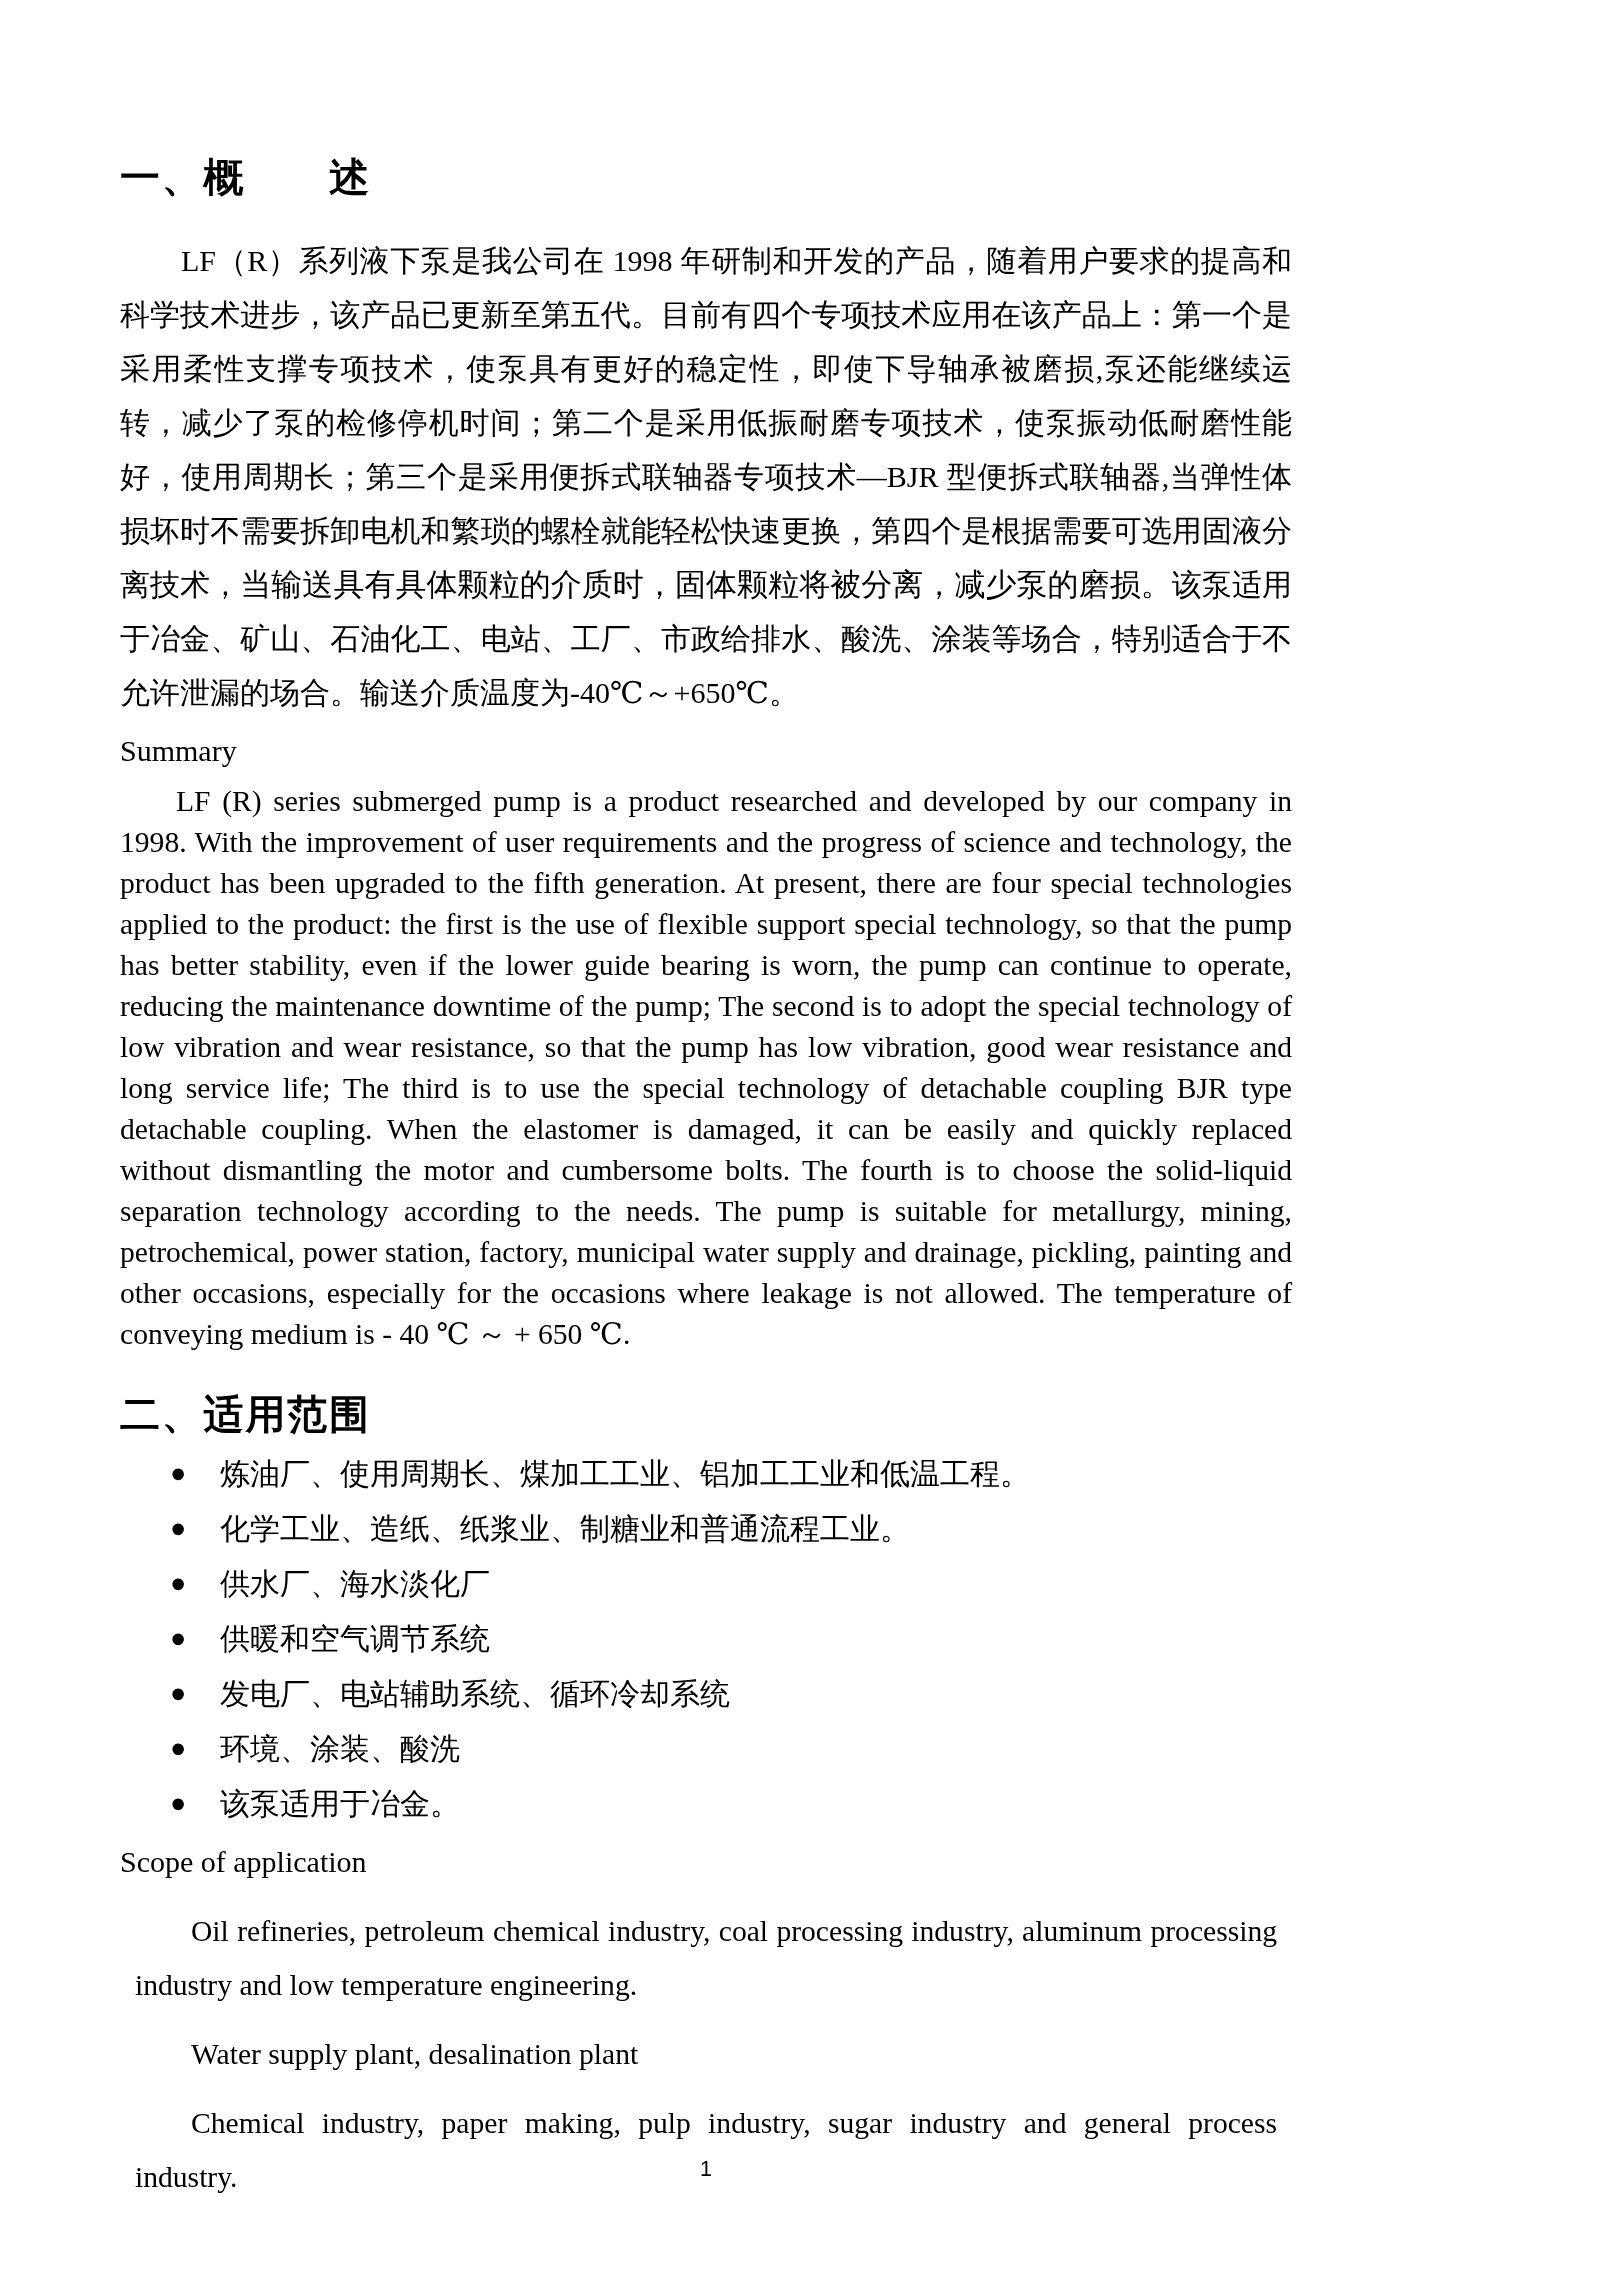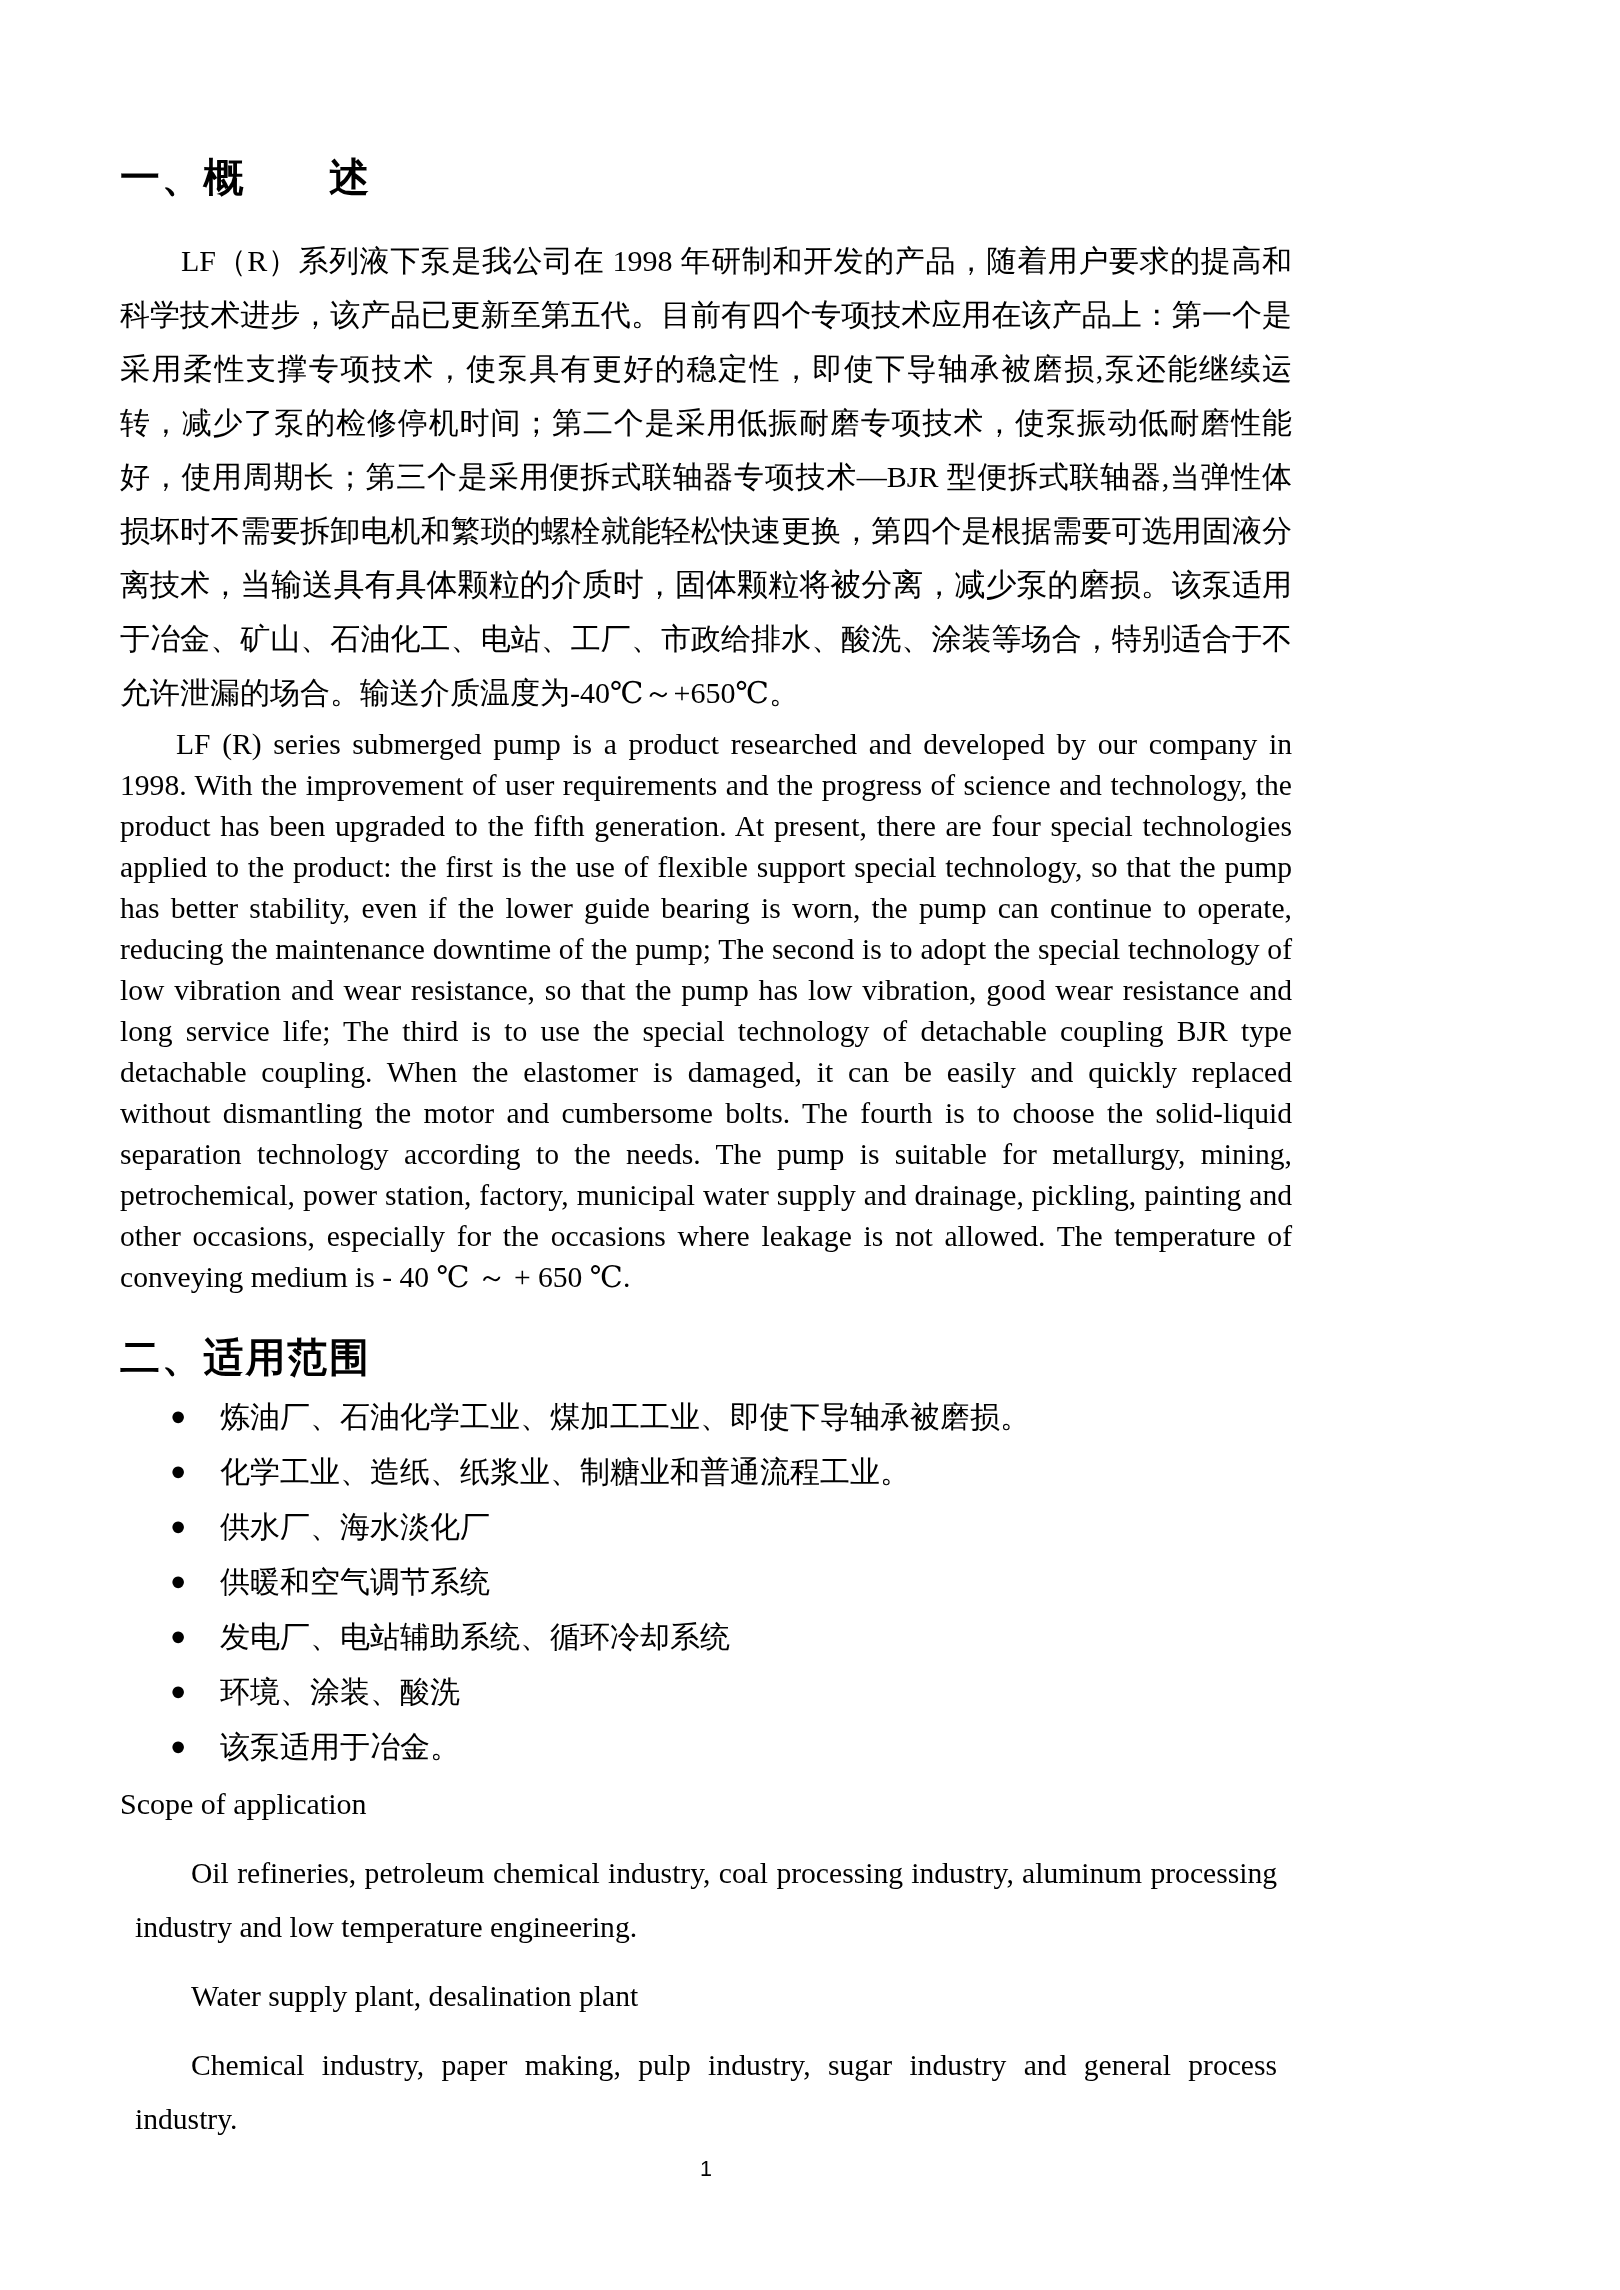--- a/index.html
+++ b/index.html
@@ -76,27 +76,28 @@
 </style>
 </head>
 <body>
 
 <div class="page">
 
   <h1 class="sec-heading">一、概　　述</h1>
 
   <p class="cn-para"><span>LF（R）系列液下泵是我公司在 1998 年研制和开发的产品，随着用户要求的提高和科学技术进步，该产品已更新至第五代。目前有四个专项技术应用在该产品上：第一个是采用柔性支撑专项技术，使泵具有更好的稳定性，即使下导轴承被磨损,泵还能继续运转，减少了泵的检修停机时间；第二个是采用低振耐磨专项技术，使泵振动低耐磨性能好，使用周期长；第三个是采用便拆式联轴器专项技术—BJR 型便拆式联轴器,当弹性体损坏时不需要拆卸电机和繁琐的螺栓就能轻松快速更换，第四个是根据需要可选用固液分离技术，</span><span class="small-inline">当输送具有具体颗粒的介质时，固体颗粒将被分离，减少泵的磨损。</span><span>该泵适用于冶金、矿山、石油化工、电站、工厂、市政给排水、酸洗、涂装等场合，特别适合于不允许泄漏的场合。输送介质温度为-40℃～+650℃。</span></p>
 
+  <p class="block-label">Summary</p>
 
   <p class="en-para">LF (R) series submerged pump is a product researched and developed by our company in 1998. With the improvement of user requirements and the progress of science and technology, the product has been upgraded to the fifth generation. At present, there are four special technologies applied to the product: the first is the use of flexible support special technology, so that the pump has better stability, even if the lower guide bearing is worn, the pump can continue to operate, reducing the maintenance downtime of the pump; The second is to adopt the special technology of low vibration and wear resistance, so that the pump has low vibration, good wear resistance and long service life; The third is to use the special technology of detachable coupling BJR type detachable coupling. When the elastomer is damaged, it can be easily and quickly replaced without dismantling the motor and cumbersome bolts. The fourth is to choose the solid-liquid separation technology according to the needs. The pump is suitable for metallurgy, mining, petrochemical, power station, factory, municipal water supply and drainage, pickling, painting and other occasions, especially for the occasions where leakage is not allowed. The temperature of conveying medium is - 40 ℃ ～ + 650 ℃.</p>
 
   <h2 class="sec-heading">二、适用范围</h2>
 
   <ul class="bullets">
-    <li><span class="bullet">●</span><span>炼油厂、石油化学工业、煤加工工业、即使下导轴承被磨损。</span></li>
+    <li><span class="bullet">●</span><span>炼油厂、使用周期长、煤加工工业、铝加工工业和低温工程。</span></li>
     <li><span class="bullet">●</span><span>化学工业、造纸、纸浆业、制糖业和普通流程工业。</span></li>
     <li><span class="bullet">●</span><span>供水厂、海水淡化厂</span></li>
     <li><span class="bullet">●</span><span>供暖和空气调节系统</span></li>
     <li><span class="bullet">●</span><span>发电厂、电站辅助系统、循环冷却系统</span></li>
     <li><span class="bullet">●</span><span>环境、涂装、酸洗</span></li>
     <li><span class="bullet">●</span><span>该泵适用于冶金。</span></li>
   </ul>
 
   <p class="block-label">Scope of application</p>
 

